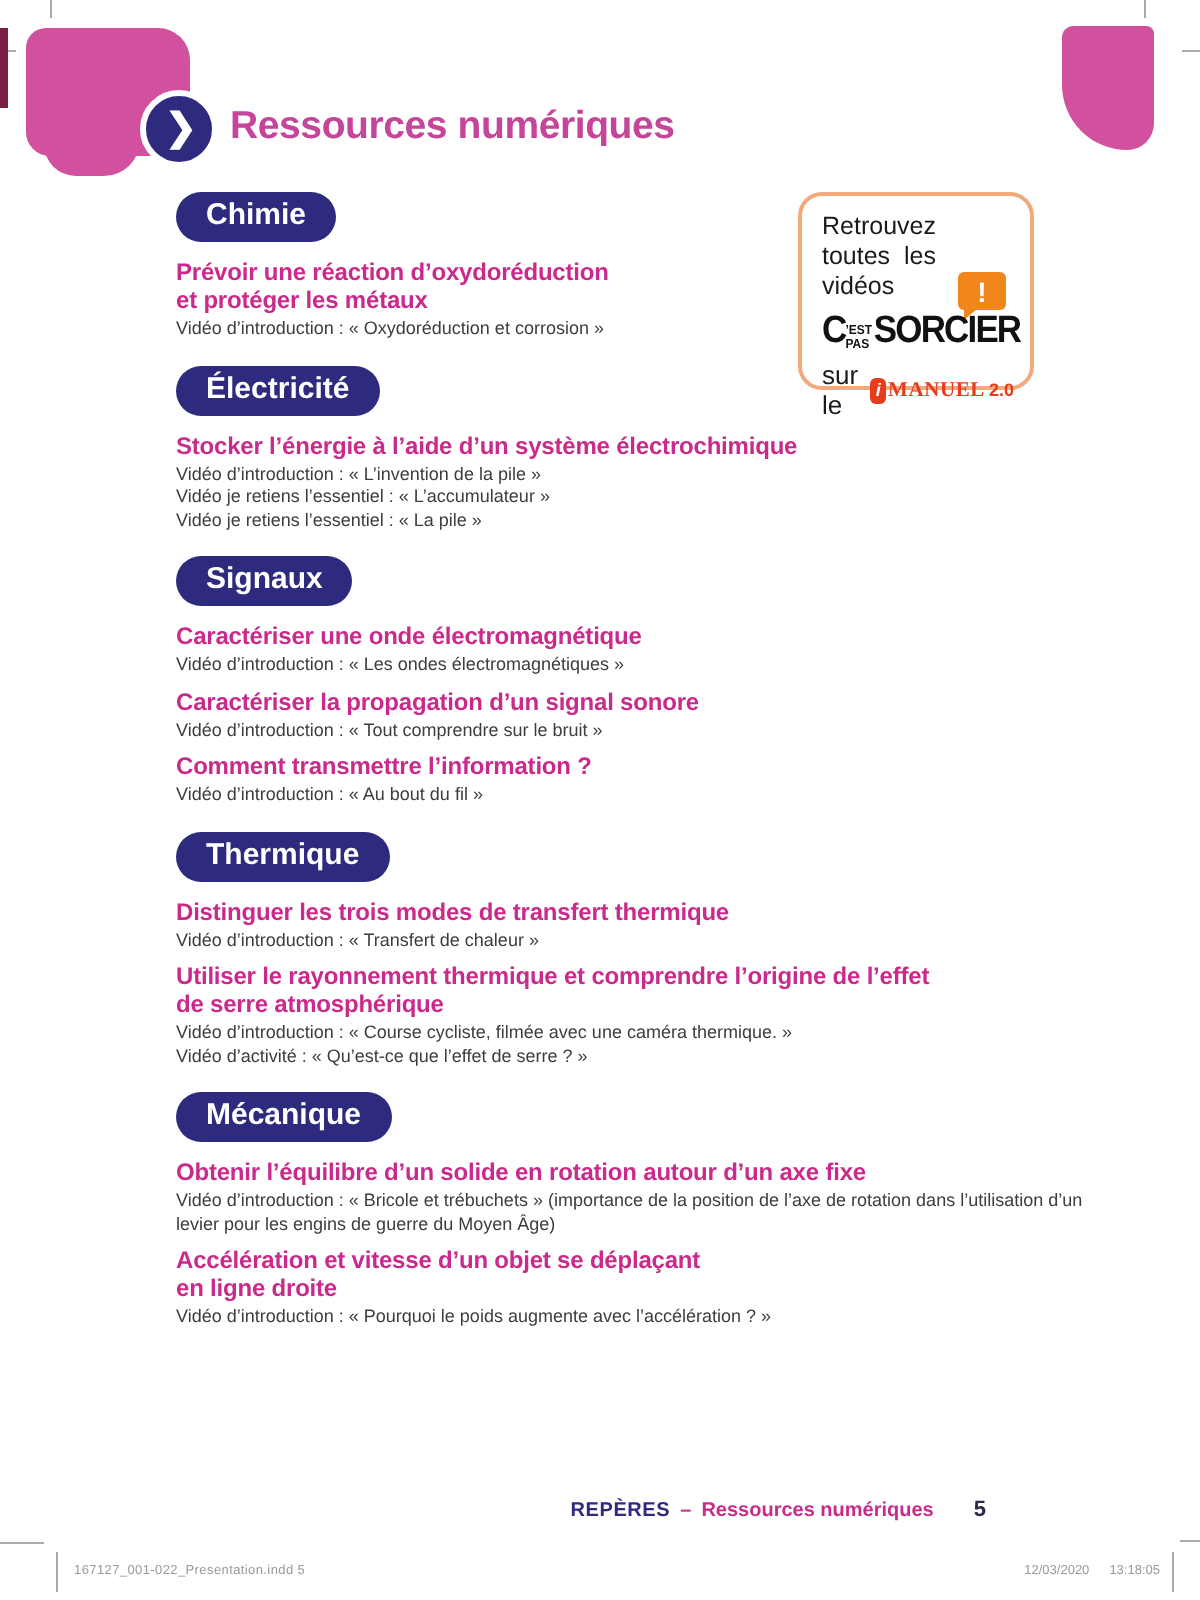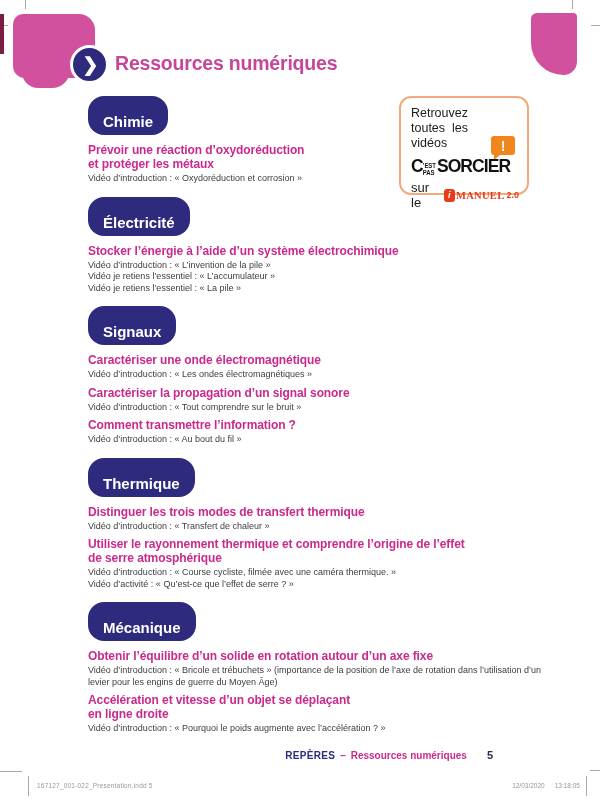--- a/index.html
+++ b/index.html
@@ -40,21 +40,21 @@
     background:var(--navy);border:3px solid #fff;
     display:flex;align-items:center;justify-content:center;
   }
   .chevron-circle span{color:#fff;font-size:19px;font-weight:bold;line-height:1;margin-left:2px;}
   .page-title{
     position:absolute;left:115px;top:52px;
     font-size:19.5px;font-weight:bold;color:var(--pink-title);letter-spacing:-0.2px;
   }
   
   .promo-box{
-    position:absolute;left:399px;top:96px;width:130px;height:99px;
+    position:absolute;left:399px;top:96px;width:118px;height:99px;
     border:2px solid var(--box-border);border-radius:12px;background:#fff;
     padding:8px 8px 6px 10px;color:#1a1a1a;
   }
   .promo-line{font-size:12.5px;line-height:15px;white-space:pre;color:#1a1a1a;}
   .excl-bubble{
     position:absolute;right:12px;top:38px;width:24px;height:19px;background:var(--orange);
     border-radius:3px;display:flex;align-items:center;justify-content:center;
   }
   .excl-bubble span{color:#fff;font-weight:bold;font-size:14px;line-height:1;}
   .excl-bubble::after{
@@ -72,21 +72,21 @@
     width:13px;height:13px;background:var(--red);border-radius:3px;margin-right:1px;
     display:flex;align-items:center;justify-content:center;color:#fff;font-weight:bold;font-size:9px;font-style:italic;
   }
   .imanuel-name{color:var(--red);font-weight:bold;font-size:10.5px;text-transform:uppercase;letter-spacing:0.3px;font-family:Liberation Serif, serif;}
   .imanuel-ver{color:var(--red);font-weight:bold;font-size:9px;margin-left:2px;}
   
   .content{position:absolute;left:88px;top:96px;width:474px;}
   .section{margin-bottom:12px;}
   .badge{
     display:inline-block;background:var(--navy);color:#fff;
-    font-size:15px;font-weight:bold;padding:17px 15px 5px;border-radius:16px;margin-bottom:3px;
+    font-size:15px;font-weight:bold;padding:3px 15px 5px;border-radius:16px;margin-bottom:3px;
   }
   .entry{margin-bottom:3px;}
   .entry-title{
     font-size:12px;line-height:14px;font-weight:bold;color:var(--magenta);
     margin:5px 0 2px;white-space:pre-line;letter-spacing:-0.1px;
   }
   .entry-line{font-size:9px;line-height:11.5px;color:var(--body-text);}
   
   .footer{
     position:absolute;top:749px;left:0;width:493px;

